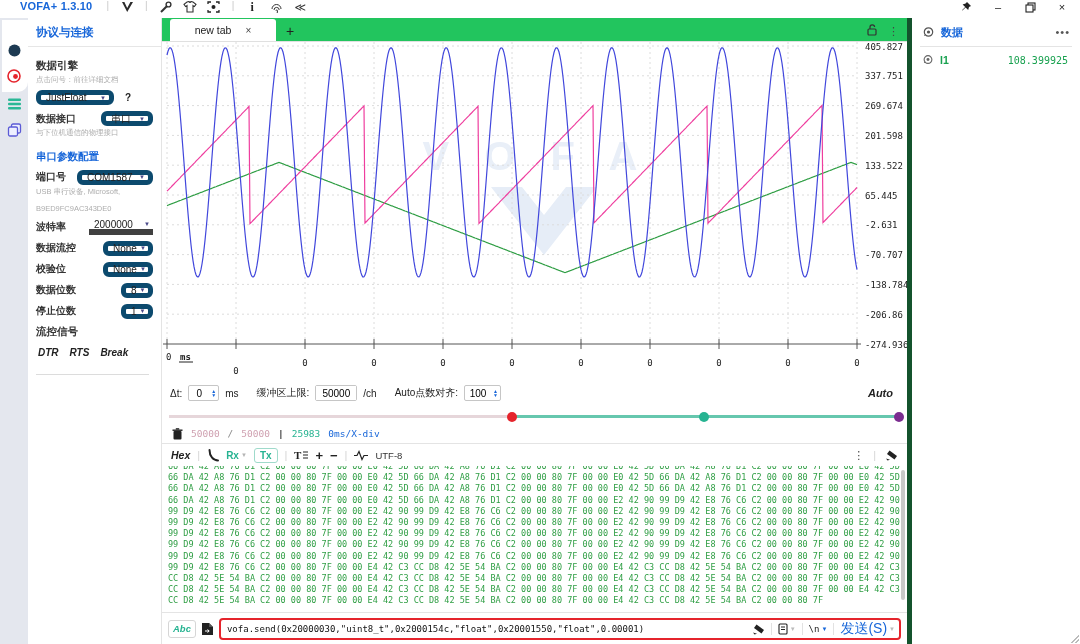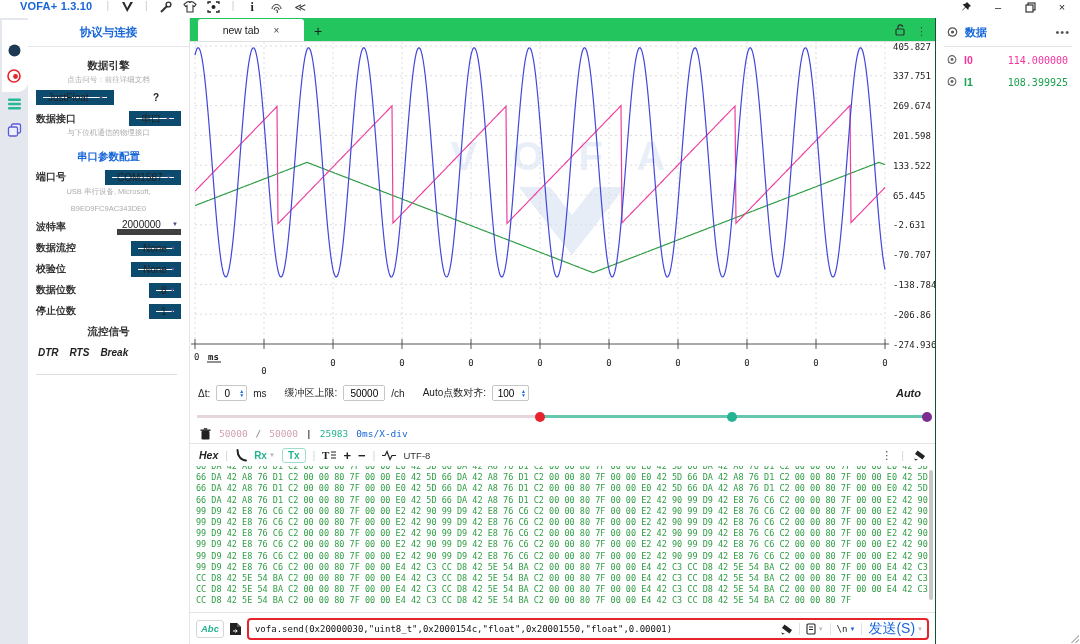--- a/index.html
+++ b/index.html
@@ -20,29 +20,29 @@
 
   
   .bodyrow { flex:1; display:flex; min-height:0; }
 
   
   .rail { width:28px; background:#e4e7ee; position:relative; flex-shrink:0; }
   .rail-card { position:absolute; left:2px; top:2px; width:26px; height:72px; background:#fff; border-radius:0 0 10px 0; }
   .rail-ic { position:absolute; left:0; width:28px; height:24px; display:flex; align-items:center; justify-content:center; cursor:pointer; }
 
   
-  .sidebar { width:162px; background:#fff; border-right:1px solid #e4e4e4; flex-shrink:0; font-size:10px;text-align:center; }
+  .sidebar { width:134px; background:#fff; border-right:1px solid #e4e4e4; flex-shrink:0; font-size:10px; }
   .sb-title { color:#1766d9; font-weight:bold; font-size:11.5px; padding:7px 8px 6px; border-bottom:1px solid #e6e6e6; }
   .sb-pad { padding:6px 8px 0; }
   .sb-h { font-weight:bold; font-size:10.5px; color:#333; margin-top:6px; }
   .sb-h.blue { color:#1766d9; }
   .sb-hint { color:#adadad; font-size:7.5px; margin-top:2px; line-height:1.25; }
   .sb-row { display:flex; align-items:center; justify-content:space-between; margin-top:6px; }
   .sb-row .lab { font-weight:bold; color:#333; }
-  .select { display:flex; align-items:center; justify-content:space-between; border:7px solid #0c4a6e; border-radius:0; background:#fff; height:15px; padding:0 3px 0 5px; cursor:pointer; }
+  .select { display:flex; align-items:center; justify-content:space-between; border:5px solid #0c4a6e; border-radius:6px; background:#fff; height:15px; padding:0 3px 0 5px; cursor:pointer; }
   .select .chev { color:#4a4a8a; font-size:6px; margin-left:3px; }
   .combo-underline { border:none; border-bottom:6px solid #404040; border-radius:0; }
   .signals { display:flex; gap:11px; margin:8px 0 16px 2px; font-style:italic; font-weight:bold; font-size:10px; color:#222; }
   .sb-div { border-top:1px solid #dcdcdc; margin:2px 4px 0 0; }
 
   
   .main { width:745px; display:flex; flex-direction:column; flex-shrink:0; background:#fff; }
 
   .tabbar { height:24px; background:#22c55e; display:flex; align-items:flex-end; border-bottom:1px solid #e0e0e0; }
   .tab { width:106px; height:22px; background:#fff; margin-left:8px; border-radius:3px 3px 0 0; display:flex; align-items:center; justify-content:center; gap:14px; font-size:10.5px; color:#222; cursor:pointer; }
@@ -99,21 +99,21 @@
   .cmdwrap { flex:1; height:22px; border:2px solid #e5242c; border-radius:4px; display:flex; align-items:center; background:#fff; padding:0 4px 0 6px; }
   .cmdwrap input { flex:1; border:none; outline:none; font-family:"DejaVu Sans Mono",monospace; font-size:9px; color:#111; background:transparent; }
   .cmd-cluster { display:flex; align-items:center; gap:6px; padding-left:6px; }
   .cl-sep { width:1px; height:12px; background:#e2e2e2; }
   .nl-lab { font-family:"DejaVu Sans Mono",monospace; font-size:9px; color:#222; }
   .nl-chev { color:#1766d9; font-size:6px; margin-left:2px; }
   .send-lab { color:#1766d9; font-size:14px; cursor:pointer; }
   .gray-chev { color:#bbb; font-size:6px; margin-left:2px; }
 
   
-  .rightpanel { flex:1; border-left:1px solid #14532d; background:#fff; display:flex; flex-direction:column; }
+  .rightpanel { flex:1; border-left:5px solid #14532d; background:#fff; display:flex; flex-direction:column; }
   .rp-head { height:24px; display:flex; align-items:center; gap:6px; padding:4px 10px 0 10px; }
   .rp-title { color:#1766d9; font-weight:bold; font-size:11px; }
   .rp-menu { margin-left:auto; color:#555; font-size:11px; letter-spacing:1px; cursor:pointer; }
   .rp-div { border-top:1px solid #e4e4e4; margin:4px 8px 2px; }
   .rp-row { height:22px; display:flex; align-items:center; gap:6px; padding:0 12px 0 10px; }
   .rp-name { font-weight:bold; font-size:10.5px; }
   .rp-val { margin-left:auto; font-family:"DejaVu Sans Mono",monospace; font-size:10px; }
   .c-i0 { color:#f5329e; }
   .c-i1 { color:#18a14f; }
   .c-i2 { color:#2b2bf0; }
@@ -543,31 +543,20 @@
       </div>
       <div class="rp-div"></div>
       <div class="rp-row">
         <span style="display:flex">
           <svg width="12" height="12" viewBox="0 0 13 13">
               <circle cx="6.5" cy="6" r="4.2" fill="none" stroke="#666" stroke-width="1.2"></circle>
               <circle cx="6.5" cy="6" r="1.6" fill="#666"></circle>
               <path d="M2.2 9.5 L3.4 8.6" stroke="#666" stroke-width="1"></path>
             </svg>
         </span>
-        <span class="rp-name c-i0">I0</span>
-        <span class="rp-val c-i0">114.000000</span>
-      </div>
-      <div class="rp-row">
-        <span style="display:flex">
-          <svg width="12" height="12" viewBox="0 0 13 13">
-              <circle cx="6.5" cy="6" r="4.2" fill="none" stroke="#666" stroke-width="1.2"></circle>
-              <circle cx="6.5" cy="6" r="1.6" fill="#666"></circle>
-              <path d="M2.2 9.5 L3.4 8.6" stroke="#666" stroke-width="1"></path>
-            </svg>
-        </span>
         <span class="rp-name c-i1">I1</span>
         <span class="rp-val c-i1">108.399925</span>
       </div>
     </div>
   </div>
 
   <div class="resize-grip"></div>
 </div>
 
 </body></html>

